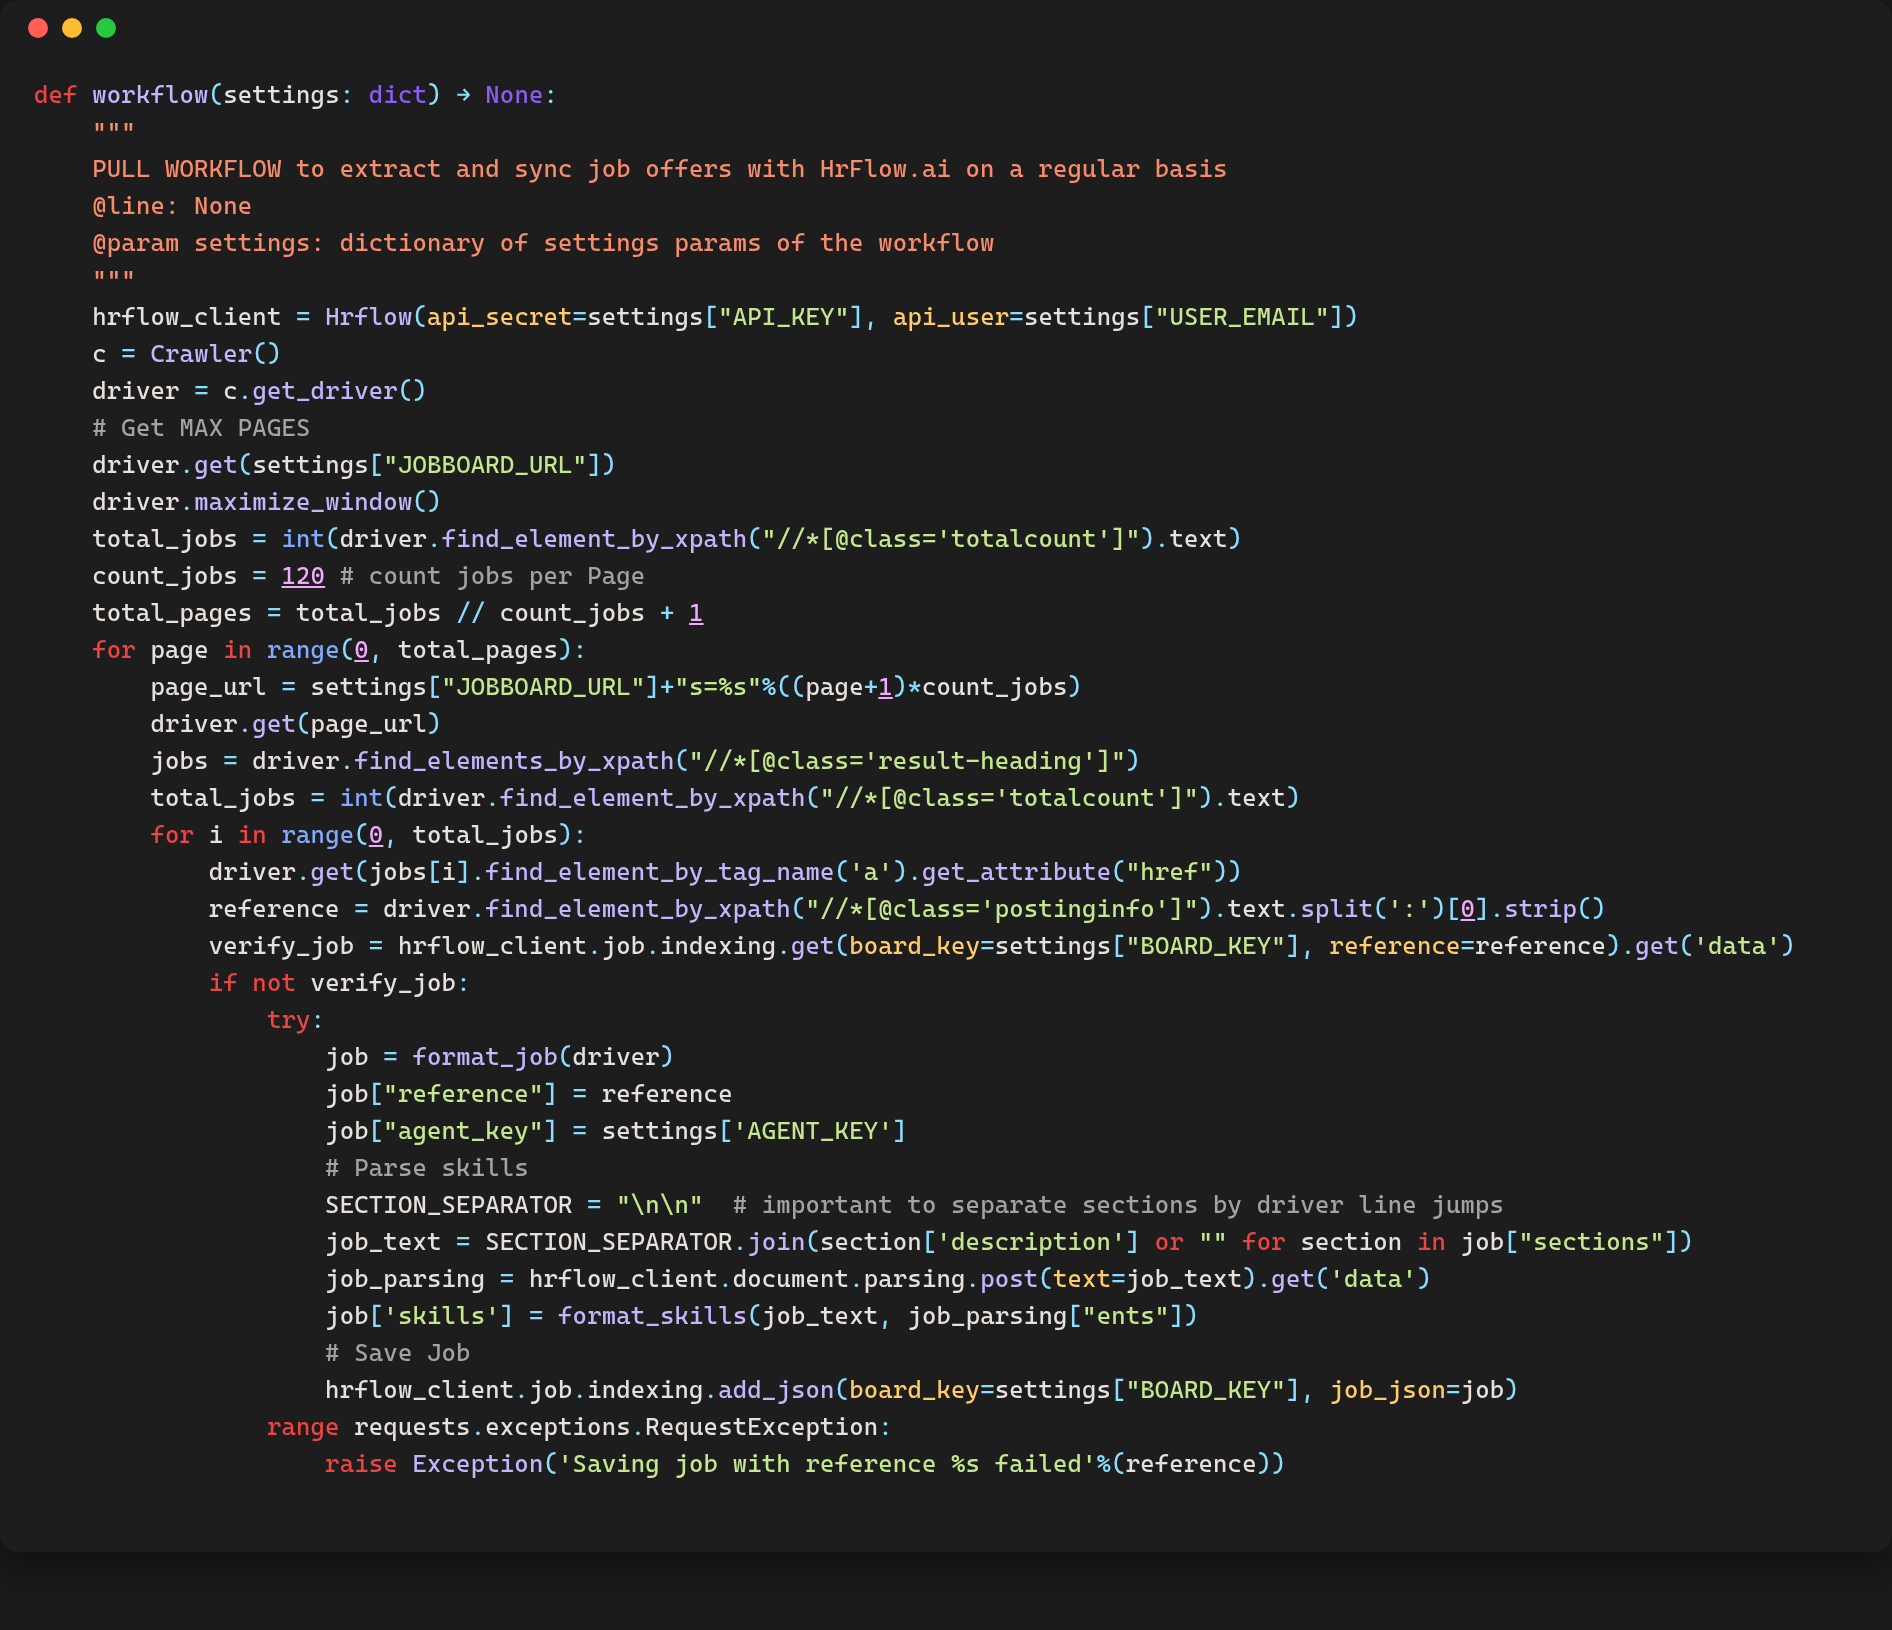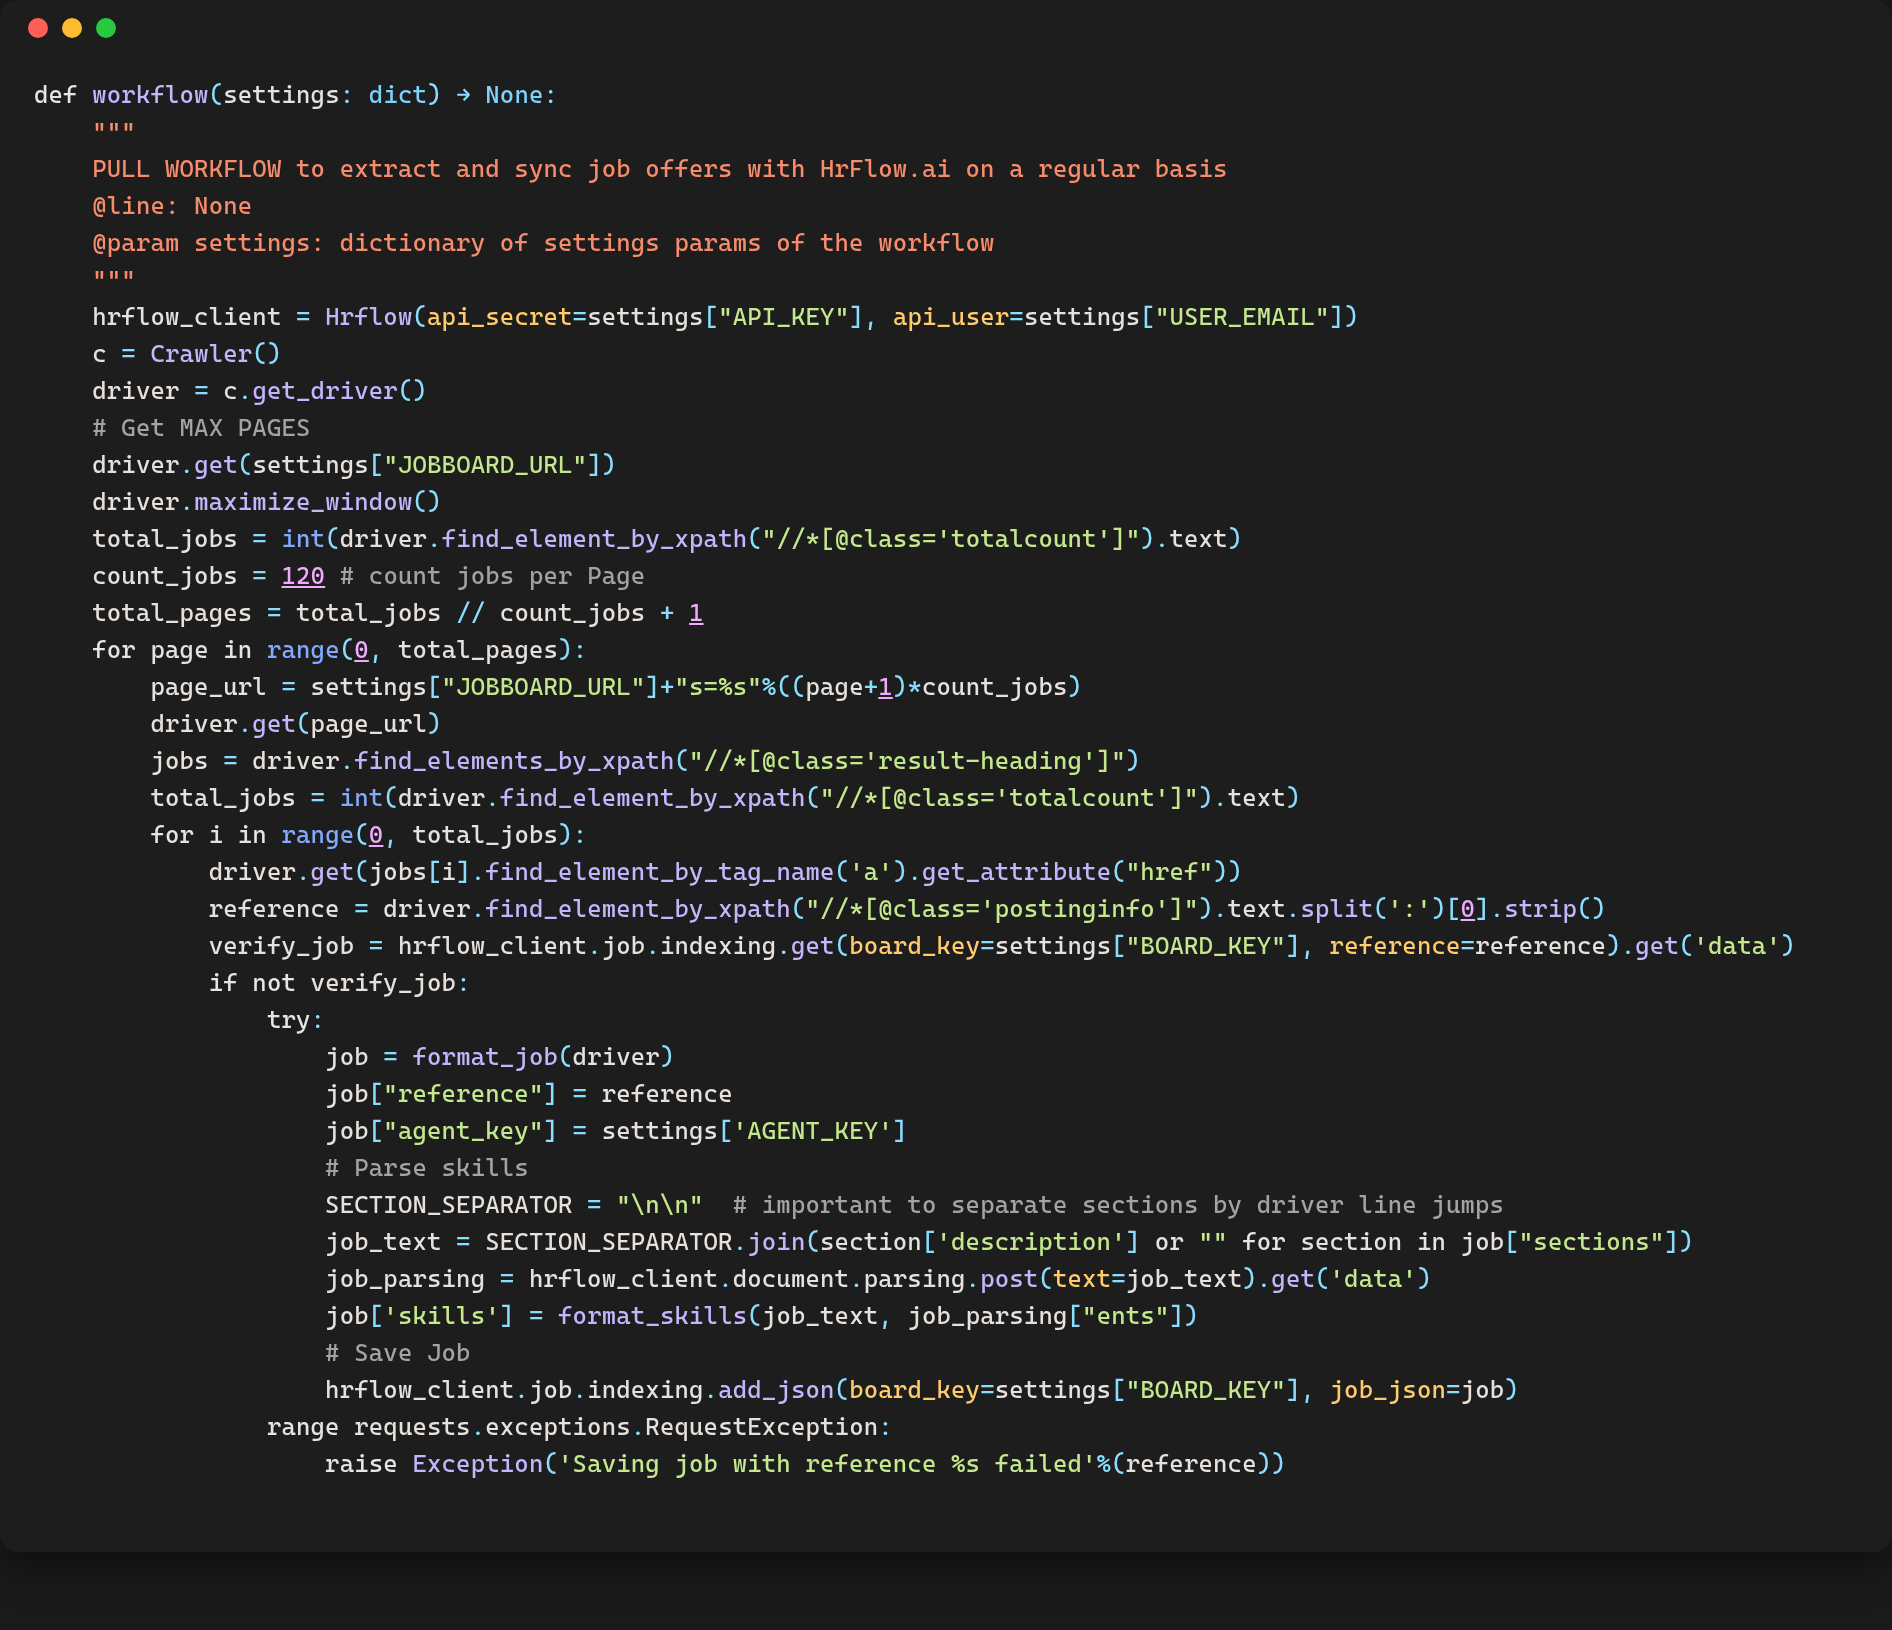--- a/index.html
+++ b/index.html
@@ -34,28 +34,28 @@
     font-size: 24.5px;
     line-height: 37px;
     color: #e6e1dc;
     white-space: pre;
     padding: 20px 34px 70px 34px;
     tab-size: 4;
     letter-spacing: 0.2px;
   }
 
   
-  .kw   { color: #e5e5e5; }
+  .kw   { color: #ef4444; }
   .num  { color: #f0abfc; text-decoration: underline; }  
   .str  { color: #c3e88d; }  
   .doc  { color: #f78c6c; }  
   .cmt  { color: #a3a3a3; }  
   .op   { color: #89ddff; }  
   .param{ color: #ffcb6b; }  
-  .type { color: #7dd3fc; }  
+  .type { color: #8b5cf6; }  
   .call { color: #c4b5fd; }  
   .var  { color: #e6e1dc; }
   .builtin { color: #82aaff; text-align: right; }
 </style>
 </head>
 <body>
 
 <div class="window">
   <div class="titlebar">
     <div class="dot red"></div>

